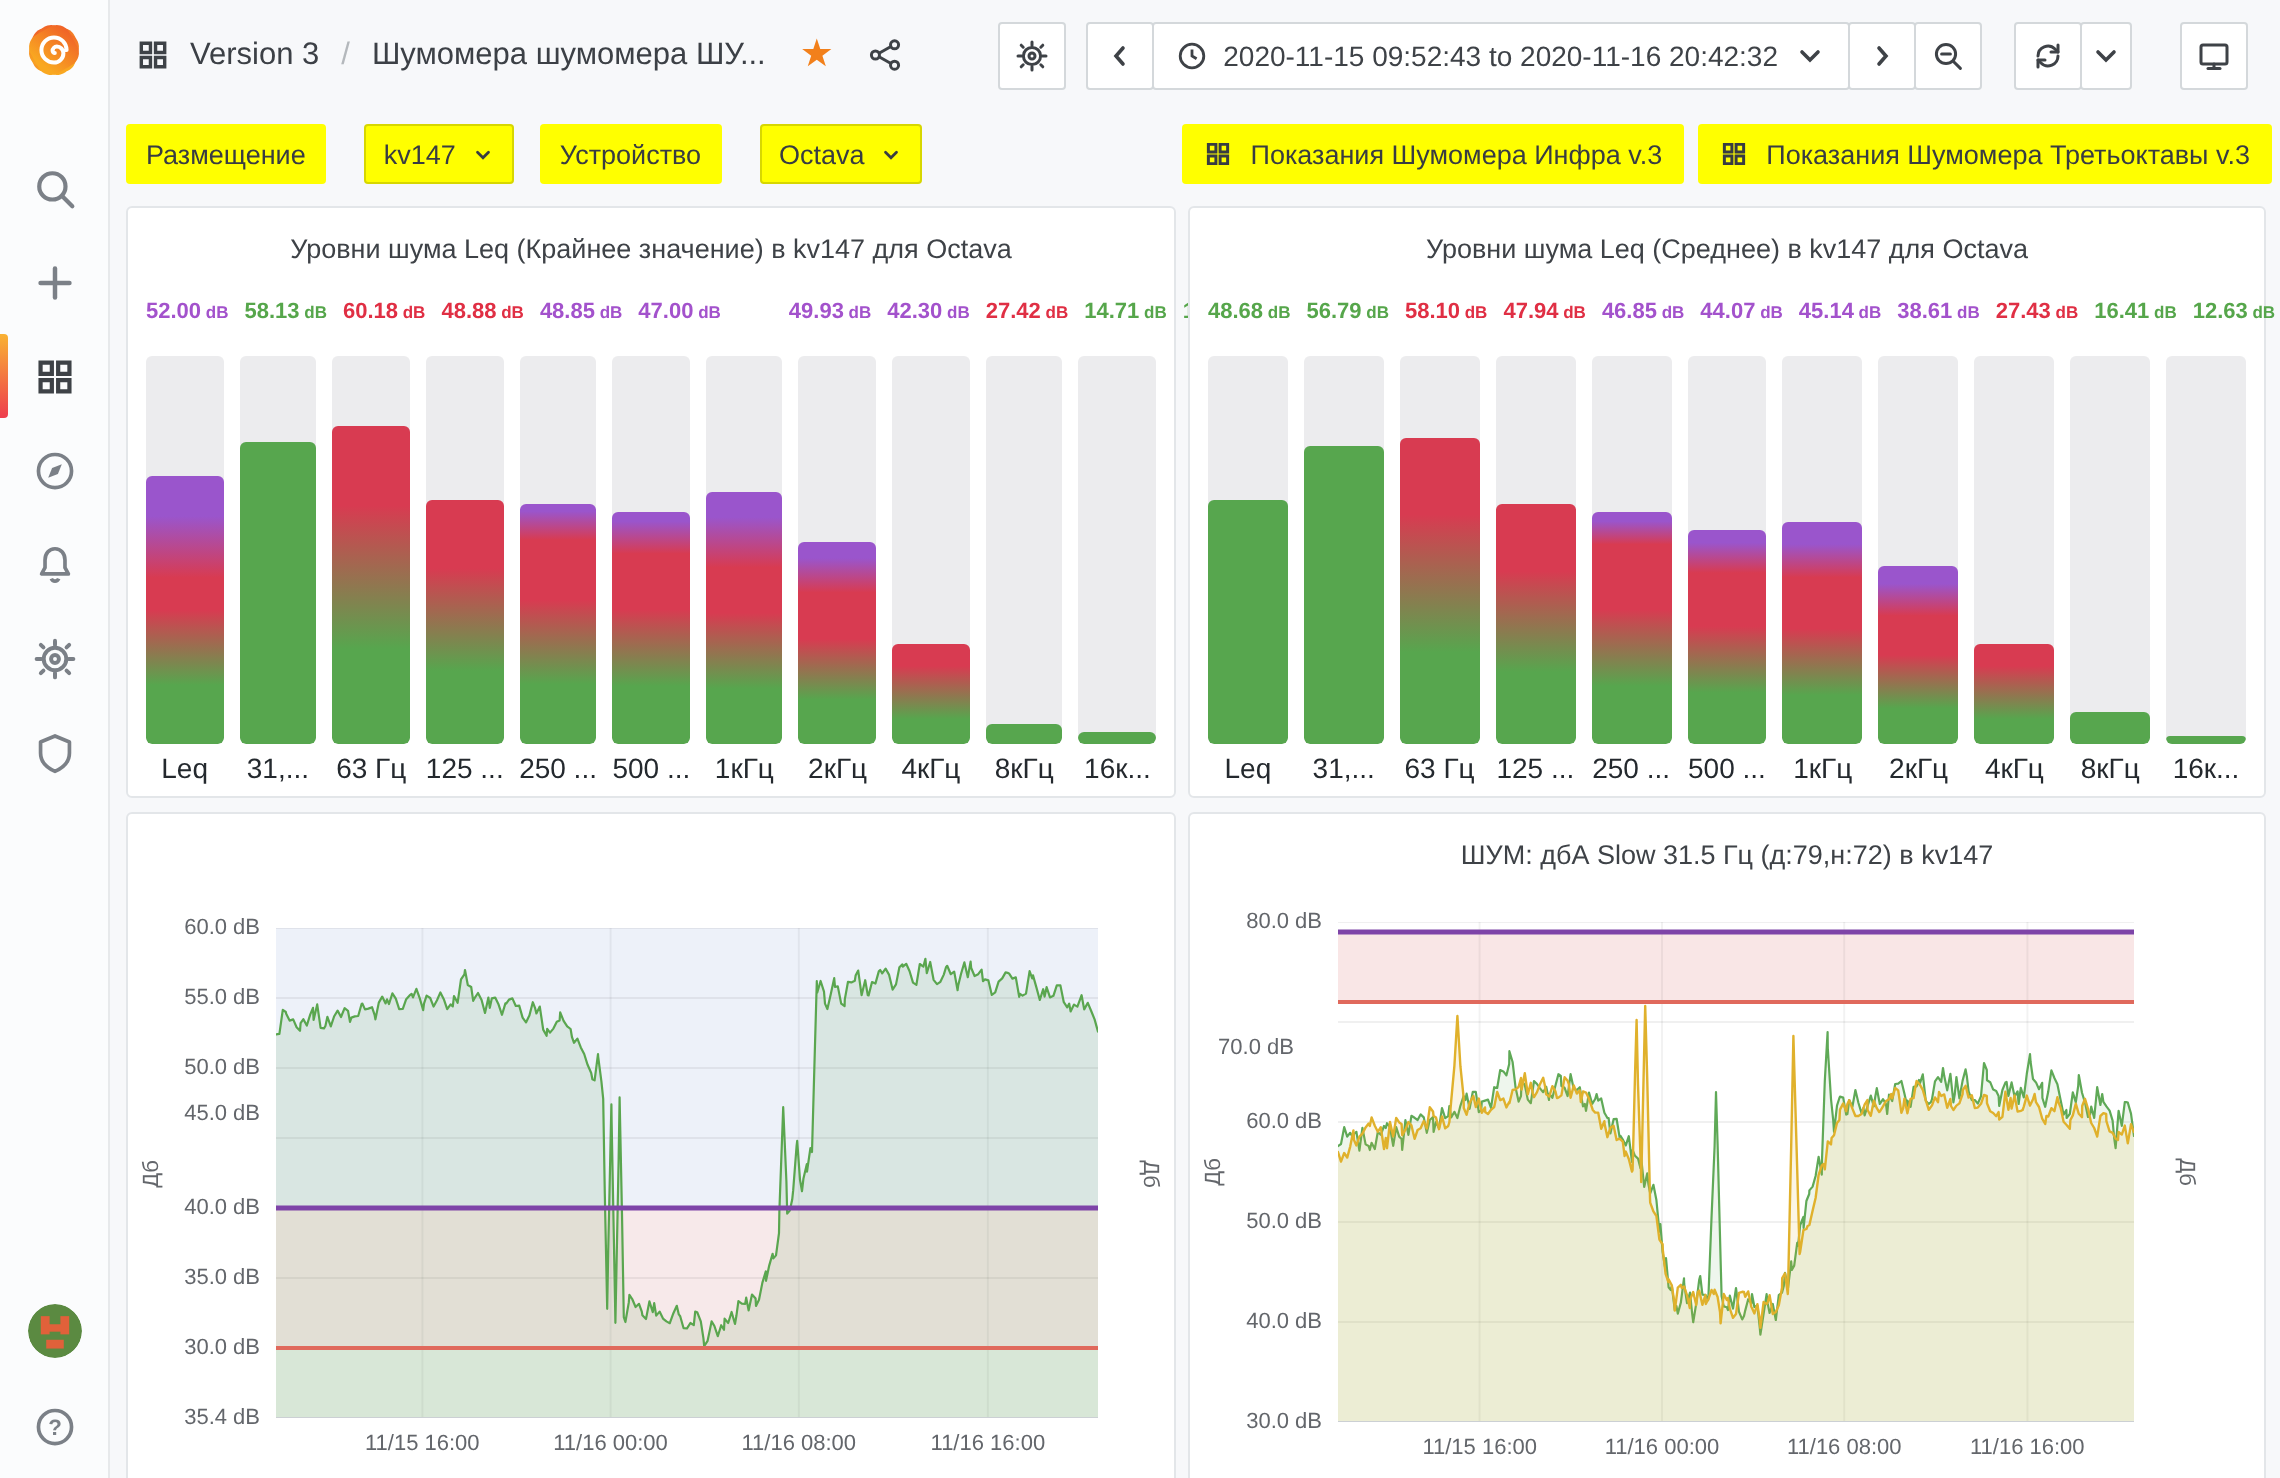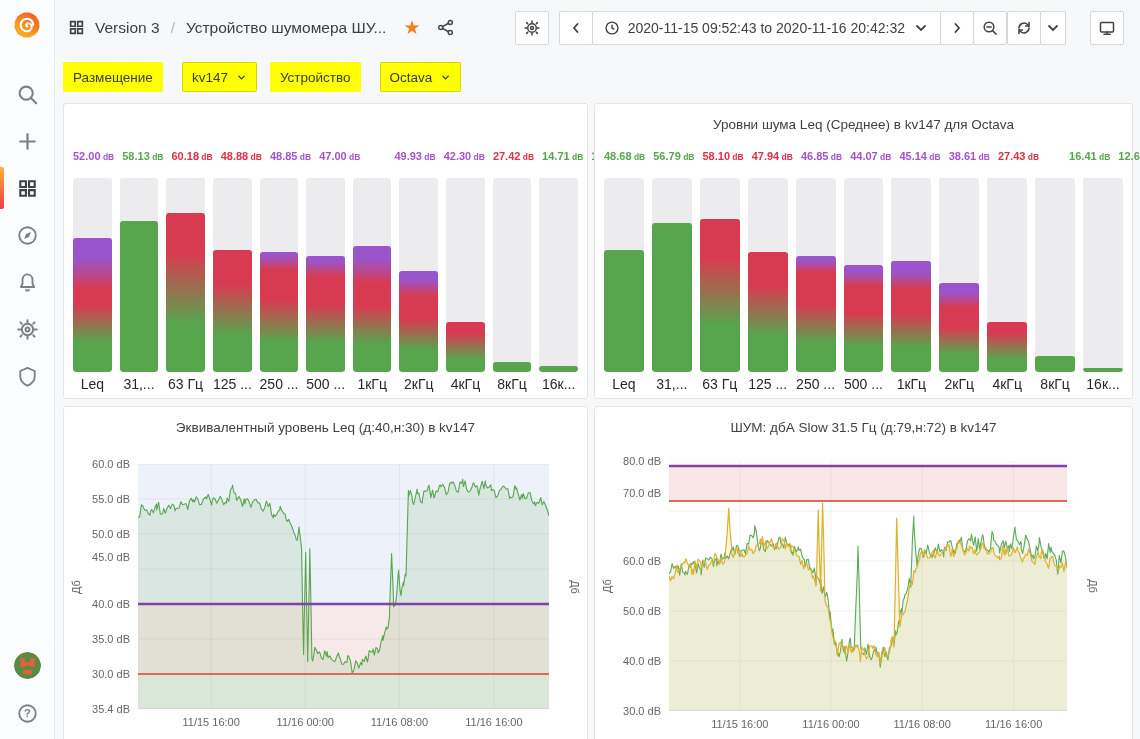--- a/index.html
+++ b/index.html
@@ -29,21 +29,21 @@
   .crumb a{cursor:pointer}
   .star{color:#f2801b;font-size:19px;margin-left:17px;line-height:1;cursor:pointer}
   .share{margin-left:17px;color:#3e4247;display:flex;cursor:pointer}
   .spacer{flex:1}
   .btn{height:34px;min-width:34px;background:#fff;border:1px solid #d4d8db;border-radius:2px;
        display:flex;align-items:center;justify-content:center;color:#3e4247;cursor:pointer}
   .btn svg{width:16px;height:16px}
   .group{display:flex}
   .group .btn + .btn{margin-left:-1px}
   .timebtn{padding:0 11px;gap:8px;font-size:14px;white-space:nowrap}
-  .mr10{margin-right:10px}.mr12{margin-right:0}.mr24{margin-right:24px}
+  .mr10{margin-right:10px}.mr12{margin-right:16px}.mr24{margin-right:24px}
 
   
   .submenu{position:absolute;left:55px;top:57px;width:1085px;height:40px;display:flex;align-items:center;
            padding:0 4px 0 8px}
   .vargroup{display:flex;align-items:center;gap:19px;margin-right:13px}
   .varlabel{background:#ffff00;height:30px;display:flex;align-items:center;padding:0 10px;border-radius:2px;
             font-size:13.5px;font-weight:500;color:#383c42}
   .varvalue{background:#ffff00;height:30px;display:flex;align-items:center;gap:8px;padding:0 9px;border-radius:2px;
             font-size:13.5px;color:#383c42;border:1px solid rgba(140,140,0,.35);cursor:pointer}
   .varvalue svg{width:11px;height:11px}
@@ -157,21 +157,21 @@
 
 <header class="navbar">
   <div class="crumb">
     <span class="ico">
       <svg width="17" height="17" viewBox="0 0 16 16" fill="none" stroke="currentColor" stroke-width="1.6">
         <path d="M2.5 2.5h4.3v4.3H2.5zM9.2 2.5h4.3v4.3H9.2zM2.5 9.2h4.3v4.3H2.5zM9.2 9.2h4.3v4.3H9.2z"></path>
         </svg>
     </span>
     <a>Version 3</a>
     <span class="sep">/</span>
-    <a>Устройство шумомера ШУ...</a>
+    <a>Шумомера шумомера ШУ...</a>
   </div>
   <span class="star">★</span>
   <span class="share">
     <svg width="17" height="17" viewBox="0 0 16 16" fill="none" stroke="currentColor" stroke-width="1.4">
       <circle cx="12.5" cy="3.2" r="1.9"></circle>
         <circle cx="3.5" cy="8" r="1.9"></circle>
         <circle cx="12.5" cy="12.8" r="1.9"></circle>
       <line x1="5.2" y1="7.2" x2="10.8" y2="4"></line>
         <line x1="5.2" y1="8.8" x2="10.8" y2="12"></line>
       </svg>
@@ -253,23 +253,38 @@
   </div>
   <div class="vargroup">
     <span class="varlabel">Устройство</span>
     <span class="varvalue">
       <span>Octava</span>
       <svg viewBox="0 0 16 16" fill="none" stroke="currentColor" stroke-width="2" stroke-linecap="round">
           <path d="M4 6 l4 4 4-4"></path>
         </svg>
     </span>
   </div>
+  <div class="links">
+    <span class="dlink">
+      <svg viewBox="0 0 16 16" fill="none" stroke="currentColor" stroke-width="1.7">
+        <path d="M2.5 2.5h4.3v4.3H2.5zM9.2 2.5h4.3v4.3H9.2zM2.5 9.2h4.3v4.3H2.5zM9.2 9.2h4.3v4.3H9.2z"></path>
+        </svg>
+      <span>Показания Шумомера Инфра v.3</span>
+    </span>
+    <span class="dlink">
+      <svg viewBox="0 0 16 16" fill="none" stroke="currentColor" stroke-width="1.7">
+        <path d="M2.5 2.5h4.3v4.3H2.5zM9.2 2.5h4.3v4.3H9.2zM2.5 9.2h4.3v4.3H2.5zM9.2 9.2h4.3v4.3H9.2z"></path>
+        </svg>
+      <span>Показания Шумомера Третьоктавы v.3</span>
+    </span>
+  </div>
 </div>
 
 <section class="panel" style="left:63px;top:103px;width:525px;height:296px">
+  <h2 class="ptitle">Уровни шума Leq (Крайнее значение) в kv147 для Octava</h2>
   <div class="vrow">
       <div class="vcol" style="color: rgb(163, 82, 204);">52.00<span class="unit"> dB</span></div>
       <div class="vcol" style="color: rgb(86, 166, 75);">58.13<span class="unit"> dB</span></div>
       <div class="vcol" style="color: rgb(224, 47, 68);">60.18<span class="unit"> dB</span></div>
       <div class="vcol" style="color: rgb(224, 47, 68);">48.88<span class="unit"> dB</span></div>
       <div class="vcol" style="color: rgb(163, 82, 204);">48.85<span class="unit"> dB</span></div>
       <div class="vcol" style="color: rgb(163, 82, 204);">47.00<span class="unit"> dB</span></div>
       <div class="vcol" style="color: rgb(163, 82, 204); margin-left: 26px;">49.93<span class="unit"> dB</span></div>
       <div class="vcol" style="color: rgb(163, 82, 204);">42.30<span class="unit"> dB</span></div>
       <div class="vcol" style="color: rgb(224, 47, 68);">27.42<span class="unit"> dB</span></div>
@@ -331,21 +346,21 @@
   <div class="vrow">
       <div class="vcol" style="color: rgb(86, 166, 75);">48.68<span class="unit"> dB</span></div>
       <div class="vcol" style="color: rgb(86, 166, 75);">56.79<span class="unit"> dB</span></div>
       <div class="vcol" style="color: rgb(224, 47, 68);">58.10<span class="unit"> dB</span></div>
       <div class="vcol" style="color: rgb(224, 47, 68);">47.94<span class="unit"> dB</span></div>
       <div class="vcol" style="color: rgb(163, 82, 204);">46.85<span class="unit"> dB</span></div>
       <div class="vcol" style="color: rgb(163, 82, 204);">44.07<span class="unit"> dB</span></div>
       <div class="vcol" style="color: rgb(163, 82, 204);">45.14<span class="unit"> dB</span></div>
       <div class="vcol" style="color: rgb(163, 82, 204);">38.61<span class="unit"> dB</span></div>
       <div class="vcol" style="color: rgb(224, 47, 68);">27.43<span class="unit"> dB</span></div>
-      <div class="vcol" style="color: rgb(86, 166, 75); margin-left: 22px;">16.41<span class="unit"> dB</span></div>
+      <div class="vcol" style="color: rgb(86, 166, 75);">16.41<span class="unit"> dB</span></div>
       <div class="vcol" style="color: rgb(86, 166, 75);">12.63<span class="unit"> dB</span></div>
     </div>
   <div class="brow">
       <div class="track">
         <div class="fillbar" style="height: 63%; background: rgb(87, 166, 78);"></div>
       </div>
       <div class="track">
         <div class="fillbar" style="height: 77%; background: rgb(87, 166, 78);"></div>
       </div>
       <div class="track">
@@ -385,21 +400,20 @@
       <div class="lcol">500 ...</div>
       <div class="lcol">1кГц</div>
       <div class="lcol">2кГц</div>
       <div class="lcol">4кГц</div>
       <div class="lcol">8кГц</div>
       <div class="lcol">16к...</div>
     </div>
 </section>
 
 <section class="panel" style="left:63px;top:406px;width:525px;height:352px">
-  <h2 class="ptitle">Эквивалентный уровень Leq (д:40,н:30) в kv147</h2>
   <div class="tschart">
       <svg width="411" height="245" style="position: absolute; left: 74px; top: 57px;">
         <rect x="0" y="0.0" width="411" height="140.0" fill="#edf1f9"></rect>
         <rect x="0" y="140.0" width="411" height="70.0" fill="#f7e9ea"></rect>
         <rect x="0" y="210.0" width="411" height="35.0" fill="#ecf2ec"></rect>
         <line x1="0" x2="411" y1="0.0" y2="0.0" stroke="rgba(0,0,0,0.06)"></line>
         <line x1="0" x2="411" y1="35.0" y2="35.0" stroke="rgba(0,0,0,0.06)"></line>
         <line x1="0" x2="411" y1="70.0" y2="70.0" stroke="rgba(0,0,0,0.06)"></line>
         <line x1="0" x2="411" y1="105.0" y2="105.0" stroke="rgba(0,0,0,0.06)"></line>
         <line x1="0" x2="411" y1="140.0" y2="140.0" stroke="rgba(0,0,0,0.06)"></line>
@@ -450,21 +464,21 @@
         <line x1="344.7" x2="344.7" y1="0" y2="250" stroke="rgba(0,0,0,0.05)"></line>
         <path d="M0.0 112.0L0.0 112.0L1.5 111.0L3.1 102.6L4.6 107.3L6.1 105.4L7.7 108.0L8.0 106.0L9.2 104.9L10.7 114.3L12.2 102.9L13.8 111.2L15.3 112.0L15.9 114.0L16.8 110.4L18.4 113.5L19.9 105.0L21.4 106.4L23.0 102.0L23.9 103.0L24.5 100.6L26.0 102.7L27.6 111.9L29.1 102.6L30.6 107.3L31.8 108.5L32.1 114.0L33.7 99.1L35.2 106.4L36.7 96.9L38.3 97.9L39.8 99.0L39.8 99.0L41.3 96.2L42.9 97.7L44.4 105.4L45.9 99.0L47.5 97.5L47.8 105.0L49.0 100.0L50.5 103.2L52.0 93.0L53.6 98.1L55.1 97.1L55.7 92.0L56.6 97.7L58.2 94.9L59.7 98.0L59.7 98.0L61.2 91.9L62.8 87.0L63.7 89.0L64.3 85.8L65.8 93.4L67.4 84.9L68.9 84.9L70.4 95.1L71.6 94.0L71.9 89.8L73.5 89.3L75.0 88.8L76.5 92.9L78.1 82.6L79.6 83.0L79.6 83.0L81.1 74.0L82.7 74.7L84.2 76.7L85.6 71.0L85.7 64.6L87.3 70.0L88.8 82.9L90.3 89.8L91.5 87.0L91.8 79.5L93.4 81.5L94.9 88.8L96.4 90.6L98.0 79.5L99.5 81.0L99.5 81.0L101.0 83.2L102.6 85.1L104.1 82.4L105.5 89.0L105.6 85.9L107.2 87.9L108.7 81.9L110.2 76.1L111.4 77.0L111.7 82.0L113.3 82.9L114.8 87.0L116.3 76.1L117.9 83.5L119.4 84.0L119.4 84.0L120.9 82.6L122.5 92.2L123.4 91.0L124.0 94.4L125.5 85.3L127.1 90.9L128.6 88.5L129.3 86.0L130.1 89.3L131.6 88.2L133.2 95.4L134.7 98.0L135.3 98.0L136.2 105.7L137.8 98.6L139.3 98.4L140.8 107.7L141.3 107.0L142.4 108.8L143.9 111.7L145.4 107.1L147.0 119.9L147.3 114.0L148.5 116.9L150.0 118.3L151.2 123.0L151.5 117.1L153.1 132.5L154.6 125.7L155.2 131.0L156.1 135.7L157.7 131.4L159.2 139.0L159.2 139.0L160.7 154.8L161.2 151.0L162.3 164.9L163.8 174.3L164.0 168.0L165.3 182.6L166.4 184.0L166.9 181.9L168.4 194.0L169.2 192.0L169.9 195.8L171.4 190.4L173.0 178.2L173.1 181.0L174.5 190.6L176.0 185.3L177.1 196.0L177.6 200.1L179.1 190.8L180.6 178.9L181.1 177.0L182.2 186.3L183.7 186.4L185.1 189.0L185.2 187.5L186.8 146.8L188.3 112.1L189.0 85.0L189.8 111.0L191.3 168.8L191.8 187.0L192.9 192.2L194.4 192.6L195.0 194.0L195.9 186.8L197.5 193.3L199.0 183.0L199.0 183.0L200.5 194.9L202.1 198.7L203.0 197.0L203.6 194.3L205.1 188.6L206.7 190.7L207.0 186.0L208.2 192.5L209.7 191.8L210.9 203.0L211.2 206.3L212.8 195.9L214.3 186.1L214.9 191.0L215.8 195.5L217.4 191.0L218.9 199.0L218.9 199.0L220.4 186.6L222.0 185.3L222.9 182.0L223.5 175.4L225.0 183.0L226.6 169.7L226.9 174.0L228.1 171.8L229.6 160.4L230.0 162.0L231.1 151.5L232.7 147.5L232.8 153.0L234.2 139.5L235.6 136.0L235.7 134.2L237.3 132.3L238.8 127.0L238.8 127.0L240.3 117.4L241.9 126.3L242.0 119.0L243.4 79.5L244.8 55.0L244.9 63.1L246.5 88.5L247.6 99.0L248.0 104.9L249.5 91.8L250.7 88.0L251.0 87.3L252.6 87.8L254.1 96.3L254.7 96.0L255.6 89.0L257.2 92.4L258.7 84.0L258.7 84.0L260.2 90.4L261.8 95.7L262.7 93.0L263.3 96.7L264.8 92.0L266.4 86.8L267.9 92.2L268.7 87.0L269.4 83.1L270.9 91.0L272.5 88.6L274.0 91.0L274.6 96.0L275.5 86.3L277.1 89.5L278.6 81.0L278.6 81.0L280.1 80.8L281.7 79.5L283.2 85.8L284.6 92.0L284.7 89.3L286.3 92.4L287.8 82.4L289.3 82.2L290.5 79.0L290.8 81.2L292.4 76.2L293.9 89.5L295.4 91.0L296.5 90.0L297.0 88.6L298.5 79.7L300.0 77.6L301.6 79.9L302.5 73.0L303.1 76.9L304.6 84.2L306.2 75.9L307.7 90.2L308.4 86.0L309.2 77.5L310.7 88.2L312.3 79.3L313.8 73.7L314.4 77.0L315.3 84.7L316.9 89.1L318.4 89.0L318.4 89.0L319.9 90.8L321.5 87.1L323.0 70.5L324.4 74.0L324.5 79.1L326.1 80.1L327.6 83.8L329.1 84.5L330.3 87.0L330.6 92.0L332.2 84.0L333.7 80.3L334.3 80.0L335.2 87.0L336.8 80.2L338.3 87.2L339.8 84.7L340.3 91.0L341.4 82.9L342.9 87.7L344.4 75.9L346.0 66.1L346.3 70.0L347.5 78.5L349.0 80.2L350.5 83.6L352.1 80.4L352.2 88.0L353.6 92.4L355.1 84.9L356.7 74.2L358.2 78.0L358.2 78.0L359.7 81.1L361.3 89.0L362.8 96.3L364.2 94.0L364.3 98.0L365.9 96.0L367.4 85.2L368.9 90.2L370.1 82.0L370.4 76.5L372.0 85.4L373.5 90.3L375.0 97.5L376.1 96.0L376.6 92.3L378.1 98.0L379.6 82.6L381.2 91.5L382.1 86.0L382.7 89.9L384.2 92.2L385.8 94.3L387.3 99.3L388.1 108.0L388.8 113.1L390.3 94.4L391.9 101.9L393.4 90.1L394.0 90.0L394.9 90.3L396.5 95.8L398.0 107.0L398.0 107.0L398 250L0 250Z" fill="rgba(88,166,79,0.10)" stroke="none"></path>
         <path d="M0.0 112.0L0.0 112.0L1.5 111.0L3.1 102.6L4.6 107.3L6.1 105.4L7.7 108.0L8.0 106.0L9.2 104.9L10.7 114.3L12.2 102.9L13.8 111.2L15.3 112.0L15.9 114.0L16.8 110.4L18.4 113.5L19.9 105.0L21.4 106.4L23.0 102.0L23.9 103.0L24.5 100.6L26.0 102.7L27.6 111.9L29.1 102.6L30.6 107.3L31.8 108.5L32.1 114.0L33.7 99.1L35.2 106.4L36.7 96.9L38.3 97.9L39.8 99.0L39.8 99.0L41.3 96.2L42.9 97.7L44.4 105.4L45.9 99.0L47.5 97.5L47.8 105.0L49.0 100.0L50.5 103.2L52.0 93.0L53.6 98.1L55.1 97.1L55.7 92.0L56.6 97.7L58.2 94.9L59.7 98.0L59.7 98.0L61.2 91.9L62.8 87.0L63.7 89.0L64.3 85.8L65.8 93.4L67.4 84.9L68.9 84.9L70.4 95.1L71.6 94.0L71.9 89.8L73.5 89.3L75.0 88.8L76.5 92.9L78.1 82.6L79.6 83.0L79.6 83.0L81.1 74.0L82.7 74.7L84.2 76.7L85.6 71.0L85.7 64.6L87.3 70.0L88.8 82.9L90.3 89.8L91.5 87.0L91.8 79.5L93.4 81.5L94.9 88.8L96.4 90.6L98.0 79.5L99.5 81.0L99.5 81.0L101.0 83.2L102.6 85.1L104.1 82.4L105.5 89.0L105.6 85.9L107.2 87.9L108.7 81.9L110.2 76.1L111.4 77.0L111.7 82.0L113.3 82.9L114.8 87.0L116.3 76.1L117.9 83.5L119.4 84.0L119.4 84.0L120.9 82.6L122.5 92.2L123.4 91.0L124.0 94.4L125.5 85.3L127.1 90.9L128.6 88.5L129.3 86.0L130.1 89.3L131.6 88.2L133.2 95.4L134.7 98.0L135.3 98.0L136.2 105.7L137.8 98.6L139.3 98.4L140.8 107.7L141.3 107.0L142.4 108.8L143.9 111.7L145.4 107.1L147.0 119.9L147.3 114.0L148.5 116.9L150.0 118.3L151.2 123.0L151.5 117.1L153.1 132.5L154.6 125.7L155.2 131.0L156.1 135.7L157.7 131.4L159.2 139.0L159.2 139.0L160.7 154.8L161.2 151.0L162.3 164.9L163.8 174.3L164.0 168.0L165.3 182.6L166.4 184.0L166.9 181.9L168.4 194.0L169.2 192.0L169.9 195.8L171.4 190.4L173.0 178.2L173.1 181.0L174.5 190.6L176.0 185.3L177.1 196.0L177.6 200.1L179.1 190.8L180.6 178.9L181.1 177.0L182.2 186.3L183.7 186.4L185.1 189.0L185.2 187.5L186.8 146.8L188.3 112.1L189.0 85.0L189.8 111.0L191.3 168.8L191.8 187.0L192.9 192.2L194.4 192.6L195.0 194.0L195.9 186.8L197.5 193.3L199.0 183.0L199.0 183.0L200.5 194.9L202.1 198.7L203.0 197.0L203.6 194.3L205.1 188.6L206.7 190.7L207.0 186.0L208.2 192.5L209.7 191.8L210.9 203.0L211.2 206.3L212.8 195.9L214.3 186.1L214.9 191.0L215.8 195.5L217.4 191.0L218.9 199.0L218.9 199.0L220.4 186.6L222.0 185.3L222.9 182.0L223.5 175.4L225.0 183.0L226.6 169.7L226.9 174.0L228.1 171.8L229.6 160.4L230.0 162.0L231.1 151.5L232.7 147.5L232.8 153.0L234.2 139.5L235.6 136.0L235.7 134.2L237.3 132.3L238.8 127.0L238.8 127.0L240.3 117.4L241.9 126.3L242.0 119.0L243.4 79.5L244.8 55.0L244.9 63.1L246.5 88.5L247.6 99.0L248.0 104.9L249.5 91.8L250.7 88.0L251.0 87.3L252.6 87.8L254.1 96.3L254.7 96.0L255.6 89.0L257.2 92.4L258.7 84.0L258.7 84.0L260.2 90.4L261.8 95.7L262.7 93.0L263.3 96.7L264.8 92.0L266.4 86.8L267.9 92.2L268.7 87.0L269.4 83.1L270.9 91.0L272.5 88.6L274.0 91.0L274.6 96.0L275.5 86.3L277.1 89.5L278.6 81.0L278.6 81.0L280.1 80.8L281.7 79.5L283.2 85.8L284.6 92.0L284.7 89.3L286.3 92.4L287.8 82.4L289.3 82.2L290.5 79.0L290.8 81.2L292.4 76.2L293.9 89.5L295.4 91.0L296.5 90.0L297.0 88.6L298.5 79.7L300.0 77.6L301.6 79.9L302.5 73.0L303.1 76.9L304.6 84.2L306.2 75.9L307.7 90.2L308.4 86.0L309.2 77.5L310.7 88.2L312.3 79.3L313.8 73.7L314.4 77.0L315.3 84.7L316.9 89.1L318.4 89.0L318.4 89.0L319.9 90.8L321.5 87.1L323.0 70.5L324.4 74.0L324.5 79.1L326.1 80.1L327.6 83.8L329.1 84.5L330.3 87.0L330.6 92.0L332.2 84.0L333.7 80.3L334.3 80.0L335.2 87.0L336.8 80.2L338.3 87.2L339.8 84.7L340.3 91.0L341.4 82.9L342.9 87.7L344.4 75.9L346.0 66.1L346.3 70.0L347.5 78.5L349.0 80.2L350.5 83.6L352.1 80.4L352.2 88.0L353.6 92.4L355.1 84.9L356.7 74.2L358.2 78.0L358.2 78.0L359.7 81.1L361.3 89.0L362.8 96.3L364.2 94.0L364.3 98.0L365.9 96.0L367.4 85.2L368.9 90.2L370.1 82.0L370.4 76.5L372.0 85.4L373.5 90.3L375.0 97.5L376.1 96.0L376.6 92.3L378.1 98.0L379.6 82.6L381.2 91.5L382.1 86.0L382.7 89.9L384.2 92.2L385.8 94.3L387.3 99.3L388.1 108.0L388.8 113.1L390.3 94.4L391.9 101.9L393.4 90.1L394.0 90.0L394.9 90.3L396.5 95.8L398.0 107.0L398.0 107.0" fill="none" stroke="#5fa957" stroke-width="1.1" stroke-linejoin="round" stroke-linecap="round"></path>
         <path d="M0.0 115.0L0.0 115.0L1.5 119.8L3.1 115.5L4.6 117.8L6.1 112.3L7.7 104.2L8.0 109.0L9.2 111.7L10.7 107.3L12.2 105.8L13.8 102.7L15.3 100.8L15.9 102.0L16.8 97.7L18.4 101.9L19.9 104.9L21.4 102.6L23.0 113.5L23.9 108.0L24.5 113.1L26.0 100.0L27.6 107.2L29.1 98.0L30.6 100.2L31.8 101.0L32.1 106.6L33.7 103.8L35.2 100.0L36.7 101.6L38.3 108.4L39.8 104.0L39.8 104.0L41.3 103.1L42.9 99.5L44.4 103.3L45.9 92.6L47.5 94.7L47.8 97.0L49.0 97.8L50.5 103.6L52.0 97.2L53.6 103.2L55.1 102.0L55.7 100.0L56.6 89.4L58.2 71.9L59.7 47.0L59.7 47.0L61.2 72.1L62.8 87.6L62.9 93.0L64.3 96.4L65.8 90.4L67.4 87.5L67.7 87.0L68.9 92.5L70.4 88.3L71.9 95.4L73.5 92.7L73.6 95.0L75.0 96.0L76.5 93.9L78.1 92.5L79.6 85.0L79.6 85.0L81.1 89.1L82.7 88.3L84.2 92.7L85.6 90.0L85.7 90.6L87.3 84.0L88.8 83.7L90.3 82.5L91.5 78.0L91.8 83.8L93.4 75.6L94.9 86.2L96.4 80.4L97.5 86.0L98.0 87.6L99.5 85.1L101.0 81.1L102.6 77.9L103.5 82.0L104.1 86.2L105.6 87.3L107.2 82.1L108.7 84.7L109.5 88.0L110.2 87.8L111.7 86.7L113.3 77.6L114.8 79.4L115.4 81.0L116.3 87.9L117.9 81.7L119.4 85.8L120.9 84.2L121.4 90.0L122.5 84.7L124.0 85.3L125.5 88.4L127.1 93.1L127.4 94.0L128.6 95.3L130.1 95.3L131.6 103.4L133.2 99.6L133.3 101.0L134.7 107.6L136.2 102.8L137.8 101.9L139.3 109.0L139.3 109.0L140.8 108.3L142.4 109.8L143.3 117.0L143.9 114.8L145.4 118.5L147.0 124.8L147.3 124.0L148.5 76.9L149.3 49.0L150.0 81.3L151.5 124.8L151.6 130.0L153.1 64.1L153.6 42.0L154.6 77.8L156.0 138.0L156.1 140.3L157.7 144.7L159.2 147.0L159.2 147.0L160.7 158.8L162.3 161.1L162.4 164.0L163.8 175.9L165.2 180.0L165.3 178.6L166.9 181.6L168.0 189.0L168.4 194.3L169.9 182.8L171.4 181.4L171.9 183.0L173.0 182.2L174.5 186.6L175.9 193.0L176.0 188.9L177.6 185.0L179.1 191.5L179.9 185.0L180.6 184.3L182.2 191.4L183.7 186.5L183.9 191.0L185.2 188.5L186.8 184.0L187.9 186.0L188.3 183.9L189.8 187.5L191.0 195.0L191.3 200.7L192.9 186.0L194.4 189.0L195.0 188.0L195.9 193.3L197.5 197.9L199.0 196.0L199.0 196.0L200.5 185.4L202.1 184.9L203.0 185.0L203.6 187.4L205.1 184.7L206.7 192.5L207.0 193.0L208.2 195.7L209.7 191.1L210.9 199.0L211.2 202.9L212.8 190.0L214.3 191.0L214.9 190.0L215.8 186.6L217.4 196.0L218.9 195.0L218.9 195.0L220.4 191.6L222.0 182.9L222.1 178.0L223.5 175.7L224.9 186.0L225.0 184.0L226.6 111.9L227.7 57.0L228.1 71.7L229.6 123.6L230.8 166.0L231.1 164.8L232.7 154.1L234.2 153.5L234.8 152.0L235.7 151.5L237.3 144.4L238.8 138.0L238.8 138.0L240.3 126.5L241.9 121.7L242.8 121.0L243.4 123.7L244.9 109.7L246.5 111.2L246.8 108.0L248.0 106.6L249.5 100.5L250.7 99.0L251.0 93.8L252.6 90.7L254.1 94.6L254.7 91.0L255.6 89.1L257.2 93.3L258.7 97.0L258.7 97.0L260.2 97.0L261.8 96.0L263.3 91.3L264.7 89.0L264.8 94.0L266.4 96.9L267.9 89.4L269.4 93.1L270.6 95.0L270.9 94.8L272.5 92.2L274.0 89.5L275.5 88.6L276.6 86.0L277.1 88.2L278.6 83.0L280.1 84.2L281.7 95.4L282.6 93.0L283.2 88.3L284.7 95.6L286.3 88.4L287.8 88.0L288.6 83.0L289.3 79.5L290.8 81.1L292.4 83.9L293.9 89.2L294.5 91.0L295.4 93.9L297.0 91.7L298.5 87.7L300.0 90.1L300.5 85.0L301.6 87.0L303.1 86.2L304.6 92.9L306.2 88.5L306.5 92.0L307.7 94.0L309.2 91.8L310.7 90.7L312.3 86.1L312.4 84.0L313.8 81.9L315.3 87.8L316.9 86.6L318.4 93.0L318.4 93.0L319.9 92.8L321.5 90.9L323.0 86.5L324.4 87.0L324.5 90.6L326.1 94.6L327.6 95.5L329.1 97.1L330.3 95.0L330.6 98.8L332.2 97.4L333.7 84.9L335.2 93.9L336.3 88.0L336.8 93.3L338.3 86.7L339.8 94.8L341.4 94.4L342.3 94.0L342.9 92.3L344.4 86.8L346.0 91.8L347.5 88.6L348.3 86.0L349.0 90.1L350.5 92.5L352.1 98.3L353.6 101.0L354.2 97.0L355.1 97.3L356.7 93.1L358.2 94.6L359.7 87.6L360.2 90.0L361.3 92.8L362.8 99.9L364.3 101.5L365.9 103.4L366.2 99.0L367.4 96.7L368.9 90.8L370.4 95.9L372.0 97.6L372.1 92.0L373.5 88.4L375.0 93.4L376.6 100.5L378.1 103.0L378.1 103.0L379.6 107.3L381.2 97.0L382.7 95.6L384.1 96.0L384.2 99.6L385.8 104.7L387.3 105.4L388.8 108.3L390.0 109.0L390.3 105.0L391.9 106.3L393.4 101.8L394.9 110.7L396.5 101.1L398.0 105.0L398.0 105.0L398 250L0 250Z" fill="rgba(222,177,45,0.13)" stroke="none"></path>
         <path d="M0.0 115.0L0.0 115.0L1.5 119.8L3.1 115.5L4.6 117.8L6.1 112.3L7.7 104.2L8.0 109.0L9.2 111.7L10.7 107.3L12.2 105.8L13.8 102.7L15.3 100.8L15.9 102.0L16.8 97.7L18.4 101.9L19.9 104.9L21.4 102.6L23.0 113.5L23.9 108.0L24.5 113.1L26.0 100.0L27.6 107.2L29.1 98.0L30.6 100.2L31.8 101.0L32.1 106.6L33.7 103.8L35.2 100.0L36.7 101.6L38.3 108.4L39.8 104.0L39.8 104.0L41.3 103.1L42.9 99.5L44.4 103.3L45.9 92.6L47.5 94.7L47.8 97.0L49.0 97.8L50.5 103.6L52.0 97.2L53.6 103.2L55.1 102.0L55.7 100.0L56.6 89.4L58.2 71.9L59.7 47.0L59.7 47.0L61.2 72.1L62.8 87.6L62.9 93.0L64.3 96.4L65.8 90.4L67.4 87.5L67.7 87.0L68.9 92.5L70.4 88.3L71.9 95.4L73.5 92.7L73.6 95.0L75.0 96.0L76.5 93.9L78.1 92.5L79.6 85.0L79.6 85.0L81.1 89.1L82.7 88.3L84.2 92.7L85.6 90.0L85.7 90.6L87.3 84.0L88.8 83.7L90.3 82.5L91.5 78.0L91.8 83.8L93.4 75.6L94.9 86.2L96.4 80.4L97.5 86.0L98.0 87.6L99.5 85.1L101.0 81.1L102.6 77.9L103.5 82.0L104.1 86.2L105.6 87.3L107.2 82.1L108.7 84.7L109.5 88.0L110.2 87.8L111.7 86.7L113.3 77.6L114.8 79.4L115.4 81.0L116.3 87.9L117.9 81.7L119.4 85.8L120.9 84.2L121.4 90.0L122.5 84.7L124.0 85.3L125.5 88.4L127.1 93.1L127.4 94.0L128.6 95.3L130.1 95.3L131.6 103.4L133.2 99.6L133.3 101.0L134.7 107.6L136.2 102.8L137.8 101.9L139.3 109.0L139.3 109.0L140.8 108.3L142.4 109.8L143.3 117.0L143.9 114.8L145.4 118.5L147.0 124.8L147.3 124.0L148.5 76.9L149.3 49.0L150.0 81.3L151.5 124.8L151.6 130.0L153.1 64.1L153.6 42.0L154.6 77.8L156.0 138.0L156.1 140.3L157.7 144.7L159.2 147.0L159.2 147.0L160.7 158.8L162.3 161.1L162.4 164.0L163.8 175.9L165.2 180.0L165.3 178.6L166.9 181.6L168.0 189.0L168.4 194.3L169.9 182.8L171.4 181.4L171.9 183.0L173.0 182.2L174.5 186.6L175.9 193.0L176.0 188.9L177.6 185.0L179.1 191.5L179.9 185.0L180.6 184.3L182.2 191.4L183.7 186.5L183.9 191.0L185.2 188.5L186.8 184.0L187.9 186.0L188.3 183.9L189.8 187.5L191.0 195.0L191.3 200.7L192.9 186.0L194.4 189.0L195.0 188.0L195.9 193.3L197.5 197.9L199.0 196.0L199.0 196.0L200.5 185.4L202.1 184.9L203.0 185.0L203.6 187.4L205.1 184.7L206.7 192.5L207.0 193.0L208.2 195.7L209.7 191.1L210.9 199.0L211.2 202.9L212.8 190.0L214.3 191.0L214.9 190.0L215.8 186.6L217.4 196.0L218.9 195.0L218.9 195.0L220.4 191.6L222.0 182.9L222.1 178.0L223.5 175.7L224.9 186.0L225.0 184.0L226.6 111.9L227.7 57.0L228.1 71.7L229.6 123.6L230.8 166.0L231.1 164.8L232.7 154.1L234.2 153.5L234.8 152.0L235.7 151.5L237.3 144.4L238.8 138.0L238.8 138.0L240.3 126.5L241.9 121.7L242.8 121.0L243.4 123.7L244.9 109.7L246.5 111.2L246.8 108.0L248.0 106.6L249.5 100.5L250.7 99.0L251.0 93.8L252.6 90.7L254.1 94.6L254.7 91.0L255.6 89.1L257.2 93.3L258.7 97.0L258.7 97.0L260.2 97.0L261.8 96.0L263.3 91.3L264.7 89.0L264.8 94.0L266.4 96.9L267.9 89.4L269.4 93.1L270.6 95.0L270.9 94.8L272.5 92.2L274.0 89.5L275.5 88.6L276.6 86.0L277.1 88.2L278.6 83.0L280.1 84.2L281.7 95.4L282.6 93.0L283.2 88.3L284.7 95.6L286.3 88.4L287.8 88.0L288.6 83.0L289.3 79.5L290.8 81.1L292.4 83.9L293.9 89.2L294.5 91.0L295.4 93.9L297.0 91.7L298.5 87.7L300.0 90.1L300.5 85.0L301.6 87.0L303.1 86.2L304.6 92.9L306.2 88.5L306.5 92.0L307.7 94.0L309.2 91.8L310.7 90.7L312.3 86.1L312.4 84.0L313.8 81.9L315.3 87.8L316.9 86.6L318.4 93.0L318.4 93.0L319.9 92.8L321.5 90.9L323.0 86.5L324.4 87.0L324.5 90.6L326.1 94.6L327.6 95.5L329.1 97.1L330.3 95.0L330.6 98.8L332.2 97.4L333.7 84.9L335.2 93.9L336.3 88.0L336.8 93.3L338.3 86.7L339.8 94.8L341.4 94.4L342.3 94.0L342.9 92.3L344.4 86.8L346.0 91.8L347.5 88.6L348.3 86.0L349.0 90.1L350.5 92.5L352.1 98.3L353.6 101.0L354.2 97.0L355.1 97.3L356.7 93.1L358.2 94.6L359.7 87.6L360.2 90.0L361.3 92.8L362.8 99.9L364.3 101.5L365.9 103.4L366.2 99.0L367.4 96.7L368.9 90.8L370.4 95.9L372.0 97.6L372.1 92.0L373.5 88.4L375.0 93.4L376.6 100.5L378.1 103.0L378.1 103.0L379.6 107.3L381.2 97.0L382.7 95.6L384.1 96.0L384.2 99.6L385.8 104.7L387.3 105.4L388.8 108.3L390.0 109.0L390.3 105.0L391.9 106.3L393.4 101.8L394.9 110.7L396.5 101.1L398.0 105.0L398.0 105.0" fill="none" stroke="#e0b12c" stroke-width="1.2" stroke-linejoin="round" stroke-linecap="round"></path>
         <line x1="0" x2="398" y1="5.0" y2="5.0" stroke="#7e44a8" stroke-width="2.5"></line>
         <line x1="0" x2="398" y1="40.0" y2="40.0" stroke="#e0695c" stroke-width="2"></line>
         <line x1="0" x2="398" y1="250" y2="250" stroke="#ccd0d4"></line>
       </svg>
       <div class="ytick" style="width: 66px; top: 47px;">80.0 dB</div>
-      <div class="ytick" style="width: 66px; top: 79px;">70.0 dB</div>
+      <div class="ytick" style="width: 66px; top: 110px; text-align: center;">70.0 dB</div>
       <div class="ytick" style="width: 66px; top: 147px;">60.0 dB</div>
       <div class="ytick" style="width: 66px; top: 197px;">50.0 dB</div>
       <div class="ytick" style="width: 66px; top: 247px;">40.0 dB</div>
       <div class="ytick" style="width: 66px; top: 297px;">30.0 dB</div>
       <div class="xtick" style="left: 99.844px; top: 311px;">11/15 16:00</div>
       <div class="xtick" style="left: 190.986px; top: 311px;">11/16 00:00</div>
       <div class="xtick" style="left: 282.128px; top: 311px;">11/16 08:00</div>
       <div class="xtick" style="left: 373.668px; top: 311px;">11/16 16:00</div>
       <div class="ylab" style="left: 12px; top: 179px;">Дб</div>
       <div class="ylab yr" style="left: 498px; top: 179px;">Дб</div>

